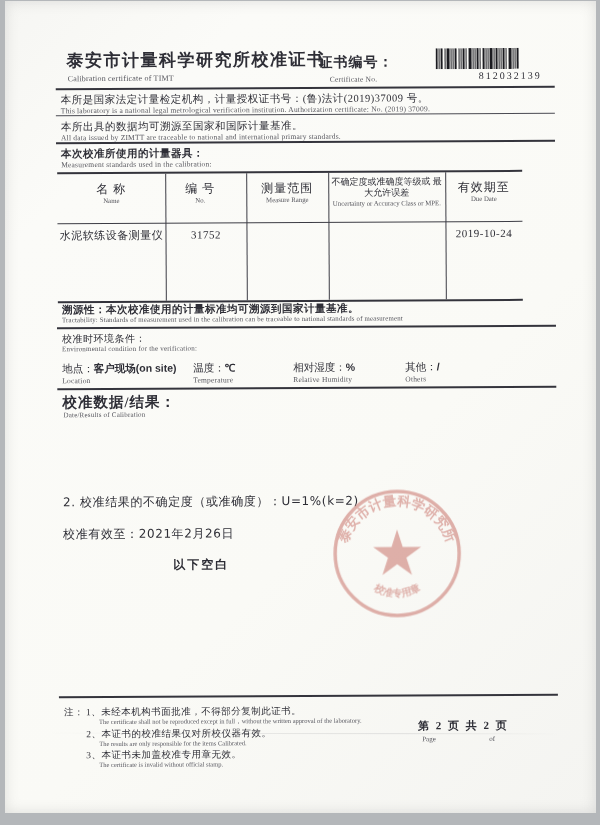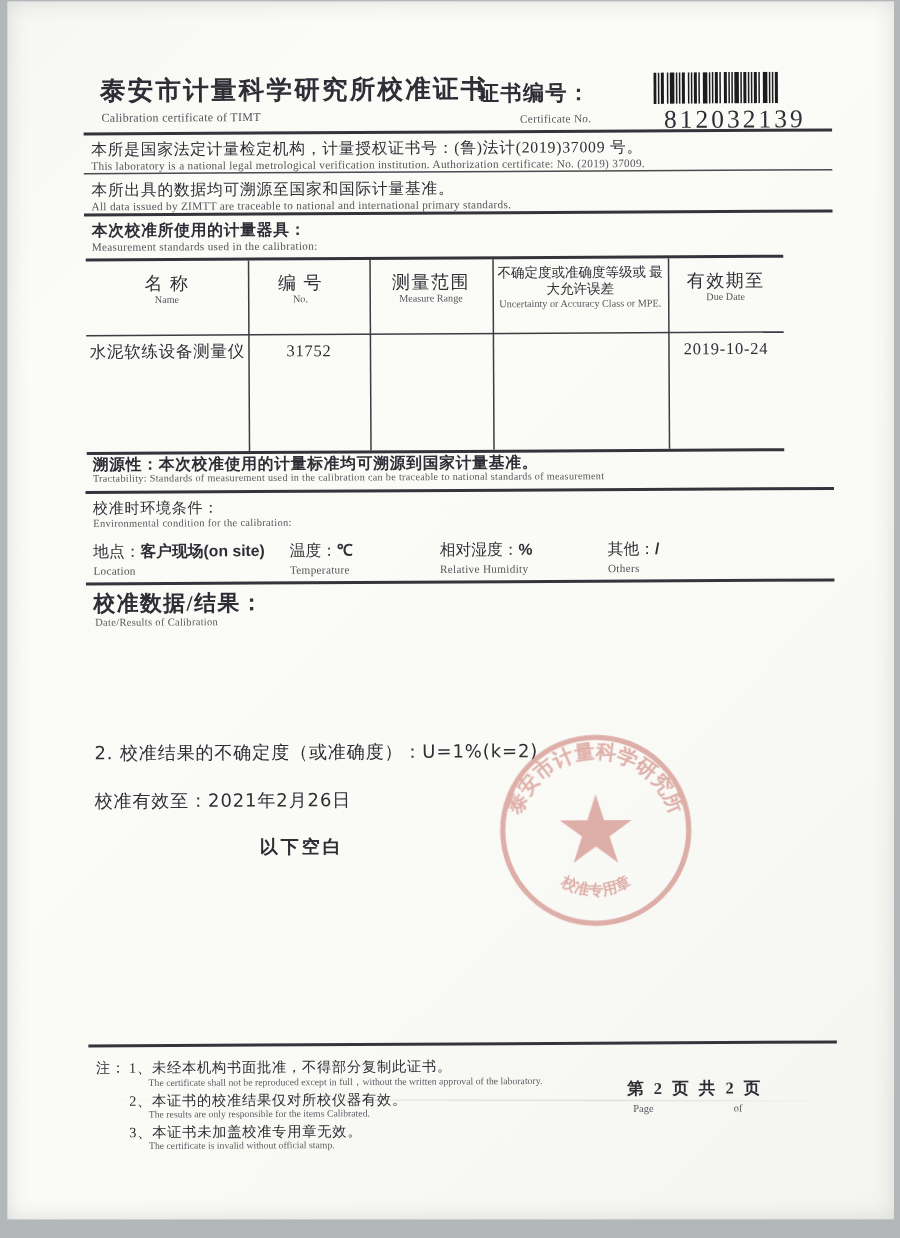--- a/index.html
+++ b/index.html
@@ -20,21 +20,21 @@
     position:absolute;left:-5px;top:-1px;width:600px;height:825px;
     transform:rotate(-0.3deg);transform-origin:50% 40%;
   }
   .abs{position:absolute;}
   .rule{position:absolute;background:#34343c;height:2px;left:57px;width:499px;}
   .rule.thin{height:1px;background:#4a4a52;}
   .zh{font-size:10.5px;letter-spacing:.5px;}
   .en{font-size:7.5px;color:#55555c;letter-spacing:.2px;font-family:"Liberation Serif",serif;}
   .doc-title{font-size:17px;font-weight:bold;letter-spacing:1.5px;}
   .certno-label{font-size:14px;font-weight:bold;letter-spacing:1px;}
-  .certno-value{font-size:17px;letter-spacing:2px;font-family:"Liberation Serif",serif;}
+  .certno-value{font-size:10px;letter-spacing:2px;font-family:"Liberation Serif",serif;margin-left:36px;}
   .section-head{font-size:10.5px;font-weight:bold;letter-spacing:.5px;}
   .tbl-cell{position:absolute;text-align:center;line-height:1.25;}
   .tbl-zh{font-size:12px;letter-spacing:1px;}
   .tbl-zh.small{font-size:9px;letter-spacing:0;}
   .tbl-en{font-size:6.8px;color:#55555c;}
   .vline{position:absolute;width:1px;background:#3c3c44;top:0;bottom:0;}
   .val{font-size:11px;letter-spacing:.5px;}
   .env-label{font-size:10.5px;}
   .env-value{font-size:10.5px;font-weight:bold;font-family:"Liberation Sans",sans-serif;}
   .results-head{font-size:14.5px;font-weight:bold;letter-spacing:1px;}
@@ -51,21 +51,21 @@
 </head>
 <body>
 
 <div class="paper">
   <div class="content">
 
     <div class="abs doc-title" style="left:68px;top:48px;">泰安市计量科学研究所校准证书</div>
     <div class="abs en" style="left:69px;top:73px;font-size:8px;font-family:Liberation Serif, serif;">Calibration certificate of TIMT</div>
 
     <div class="abs certno-label" style="left:320px;top:54px;">证书编号：</div>
-    <div class="abs en" style="left:331px;top:75px;margin-left:17px;">Certificate No.</div>
+    <div class="abs en" style="left:331px;top:75px;">Certificate No.</div>
 
     <svg class="abs" style="left:437px;top:49px;" width="84" height="21" viewBox="0 0 84 21">
       <g fill="#1b1b20">
         <rect x="0" y="0" width="2" height="21"></rect>
           <rect x="3" y="0" width="1" height="21"></rect>
         <rect x="5" y="0" width="2" height="21"></rect>
           <rect x="9" y="0" width="1" height="21"></rect>
         <rect x="11" y="0" width="3" height="21"></rect>
           <rect x="15" y="0" width="1" height="21"></rect>
         <rect x="17" y="0" width="1" height="21"></rect>
@@ -143,21 +143,21 @@
       <div class="tbl-cell val" style="left:189px;top:55px;width:82px;"></div>
       <div class="tbl-cell val" style="left:271px;top:55px;width:117px;"></div>
       <div class="tbl-cell val" style="left:388px;top:55px;width:77px;">2019-10-24</div>
     </div>
 
     <div class="abs zh" style="left:62px;top:302px;font-weight:bold;">溯源性：本次校准使用的计量标准均可溯源到国家计量基准。</div>
     <div class="abs en" style="left:62px;top:315px;font-size:6.8px;">Tractability:  Standards of measurement used in the calibration can be traceable to national standards of measurement</div>
     <div class="rule" style="top:326px;"></div>
 
     <div class="abs zh" style="left:62px;top:331px;font-size:10px;">校准时环境条件：</div>
-    <div class="abs en" style="left:62px;top:344px;font-size:7px;">Environmental condition for the calibration:</div>
+    <div class="abs en" style="left:62px;top:344px;font-size:7px;">Environmental condition for the verification:</div>
 
     <div class="abs" style="left:62px;top:357px;">
       <span class="env-label">地点：</span><span class="env-value">客户现场(on site)</span>
     </div>
     <div class="abs en" style="left:62px;top:375px;">Location</div>
 
     <div class="abs" style="left:193px;top:357px;">
       <span class="env-label">温度：</span><span class="env-value">℃</span>
     </div>
     <div class="abs en" style="left:193px;top:375px;">Temperature</div>

